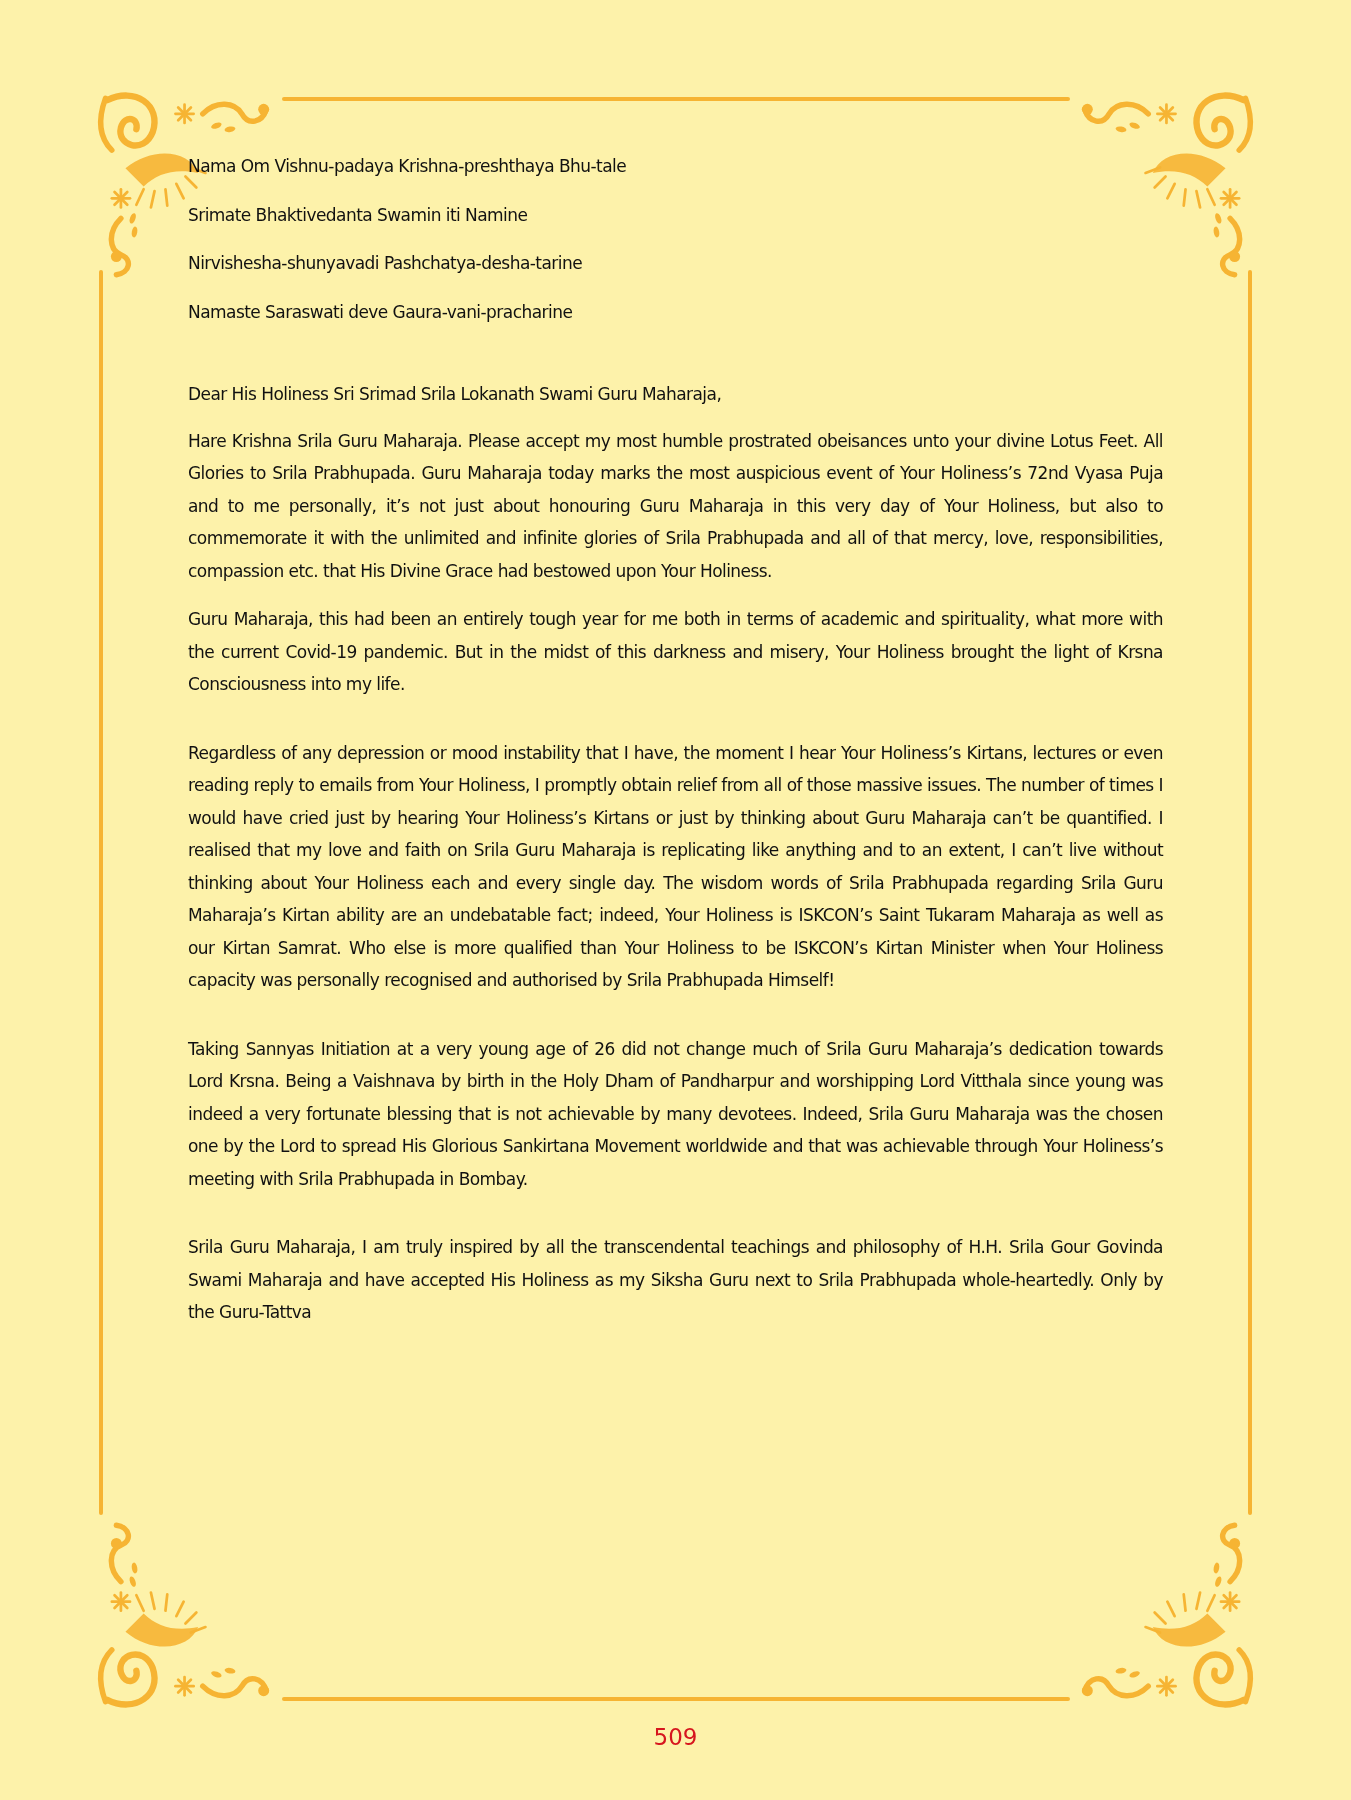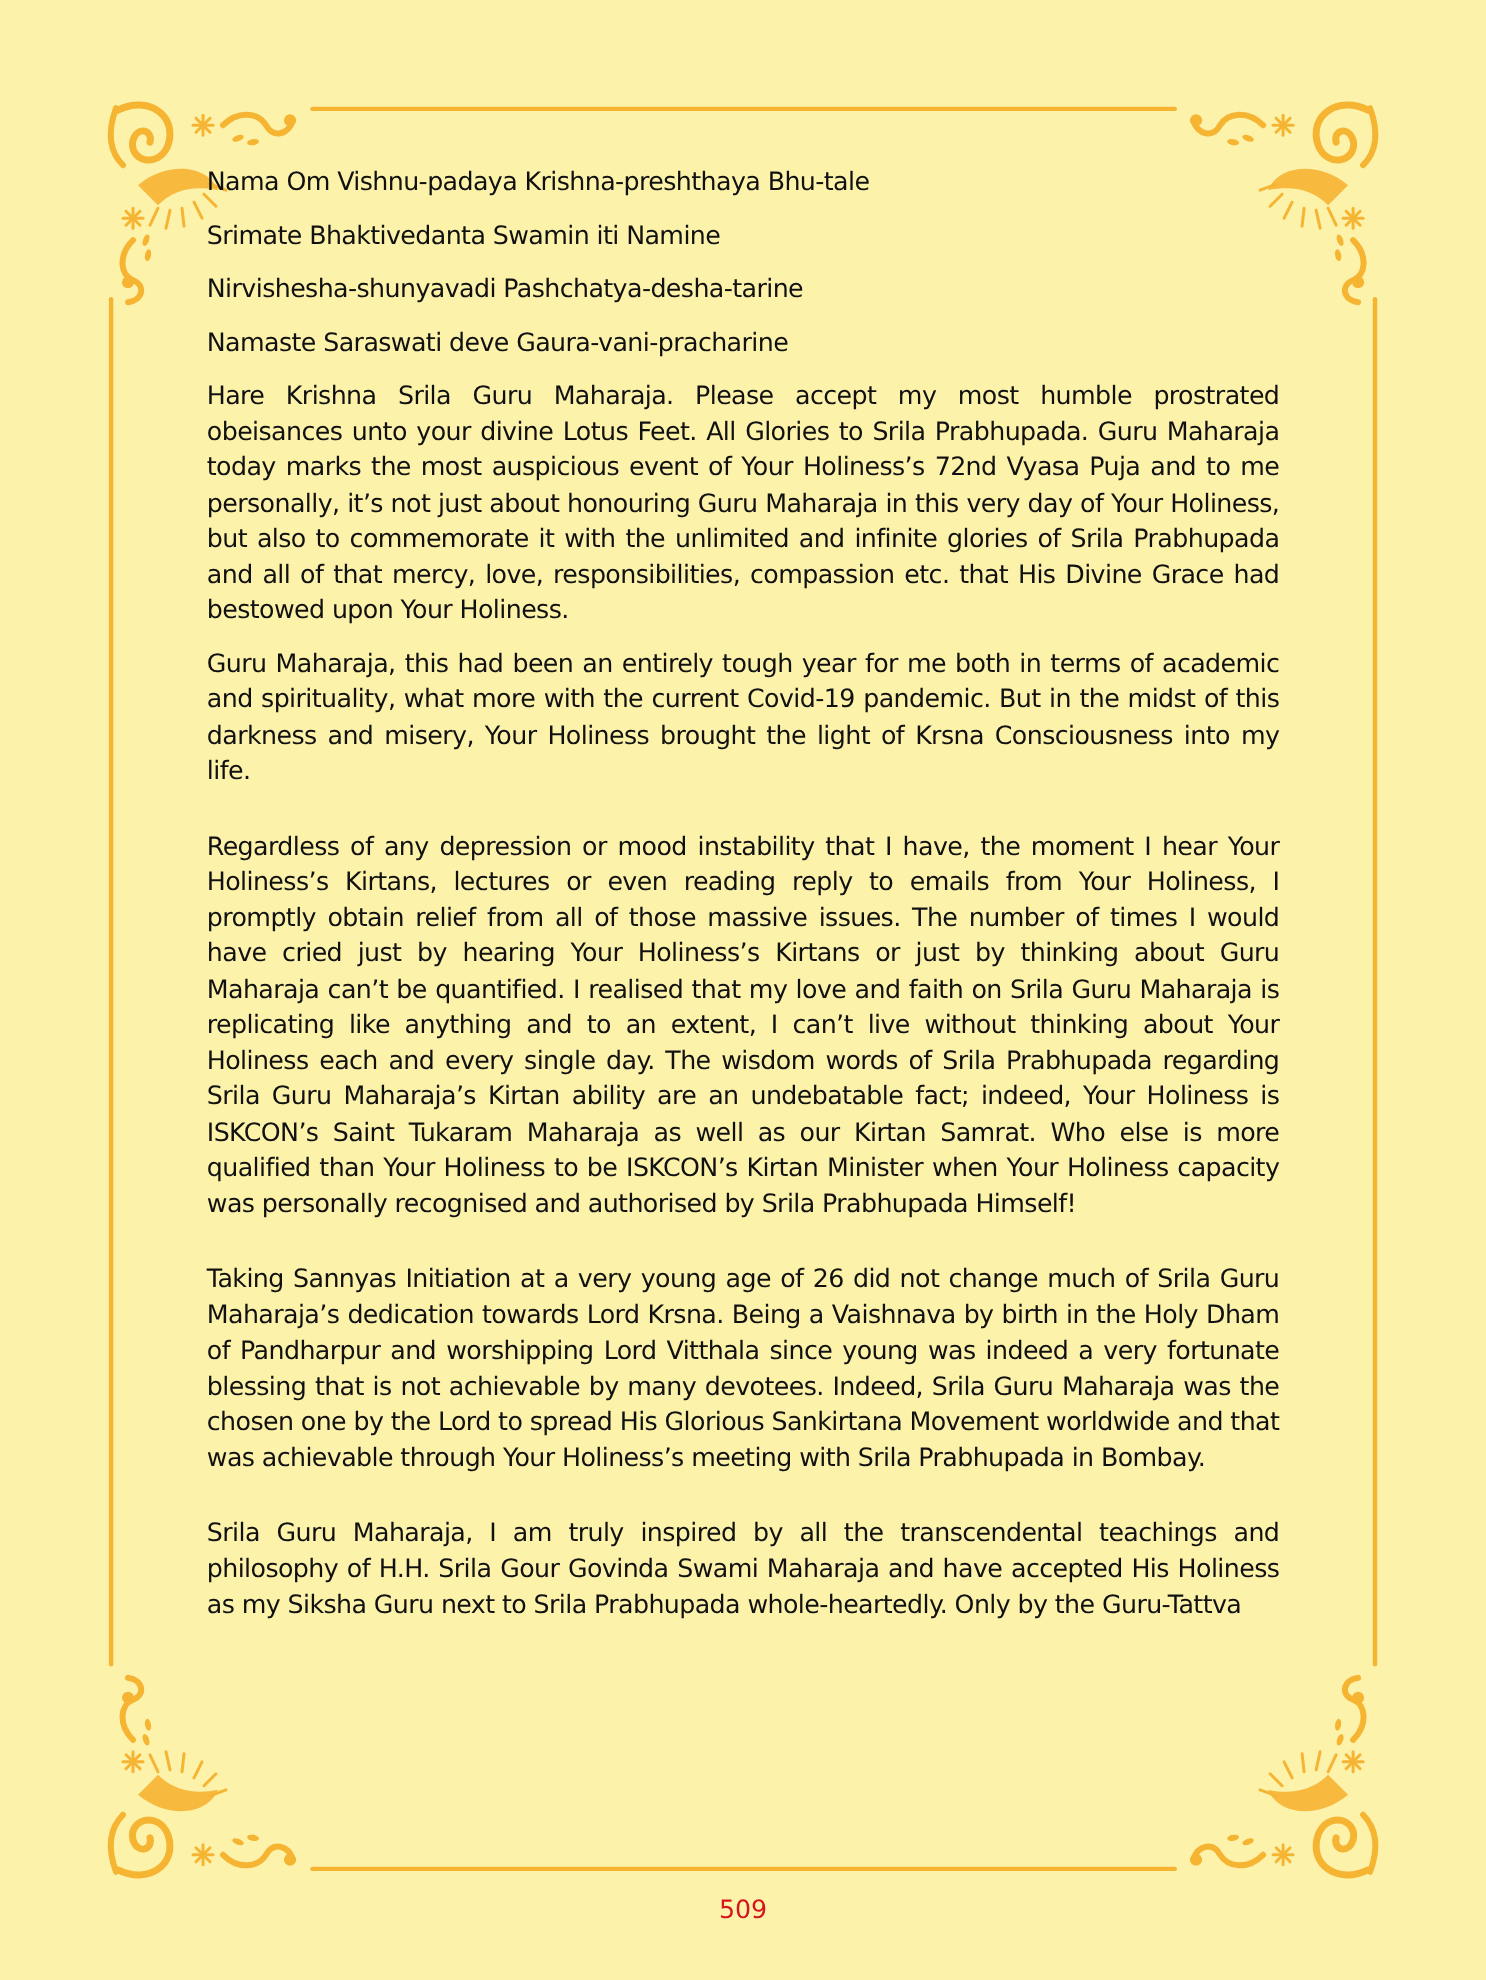--- a/index.html
+++ b/index.html
@@ -12,21 +12,21 @@
   }
   .page { position: absolute; left: 0; top: 0; width: 1351px; height: 1800px; }
   .rule-h { position: absolute; height: 4px; background: #f6b433; border-radius: 2px; }
   .rule-v { position: absolute; width: 4px; background: #f6b433; border-radius: 2px; }
   .corner { position: absolute; width: 200px; height: 200px; }
   .corner svg { width: 100%; height: 100%; }
   .content {
     position: absolute;
     left: 188px; top: 150px; width: 975px;
     color: #111;
-    font-size: 23px;
+    font-size: 17px;
     line-height: 32.5px;
     letter-spacing: -0.55px;
   }
   .verse { margin: 0 0 16px 0; }
   .salutation { margin: 50px 0 14px 0; }
   .para { margin: 0 0 16px 0; text-align: justify; }
   .para.gap { margin-top: 36px; }
   .page-number {
     position: absolute; left: 0; width: 1351px; top: 1724px;
     text-align: center; color: #d6161e; font-size: 23px;
@@ -108,20 +108,21 @@
         </g>
       </svg>
   </div>
 
   <div class="content">
     <div class="verse">Nama Om Vishnu-padaya Krishna-preshthaya Bhu-tale</div>
     <div class="verse">Srimate Bhaktivedanta Swamin iti Namine</div>
     <div class="verse">Nirvishesha-shunyavadi Pashchatya-desha-tarine</div>
     <div class="verse">Namaste Saraswati deve Gaura-vani-pracharine</div>
 
+    <div class="salutation">Dear His Holiness Sri Srimad Srila Lokanath Swami Guru Maharaja,</div>
 
     <p class="para">Hare Krishna Srila Guru Maharaja. Please accept my most humble prostrated obeisances unto your divine Lotus Feet. All Glories to Srila Prabhupada.  Guru Maharaja today marks the most auspicious event of Your Holiness’s 72nd Vyasa Puja and to me personally, it’s not just about honouring Guru Maharaja in this very day of Your Holiness, but also to commemorate it with the unlimited and infinite glories of Srila Prabhupada and all of that mercy, love, responsibilities, compassion etc. that His Divine Grace had bestowed upon Your Holiness.</p>
     <p class="para">Guru Maharaja, this had been an entirely tough year for me both in terms of academic and spirituality, what more with the current Covid-19 pandemic. But in the midst of this darkness and misery, Your Holiness brought the light of Krsna Consciousness into my life.</p>
     <p class="para gap">Regardless of any depression or mood instability that I have, the moment I hear Your Holiness’s Kirtans, lectures or even reading reply to emails from Your Holiness, I promptly obtain relief from all of those massive issues. The number of times I would have cried just by hearing Your Holiness’s Kirtans or just by thinking about Guru Maharaja can’t be quantified. I realised that my love and faith on Srila Guru Maharaja is replicating like anything and to an extent, I can’t live without thinking about Your Holiness each and every single day. The wisdom words of Srila Prabhupada regarding Srila Guru Maharaja’s Kirtan ability are an undebatable fact; indeed, Your Holiness is ISKCON’s Saint Tukaram Maharaja as well as our Kirtan Samrat. Who else is more qualified than Your Holiness to be ISKCON’s Kirtan Minister when Your Holiness capacity was personally recognised and authorised by Srila Prabhupada Himself!</p>
     <p class="para gap">Taking Sannyas Initiation at a very young age of 26 did not change much of Srila Guru Maharaja’s dedication towards Lord Krsna. Being a Vaishnava by birth in the Holy Dham of Pandharpur and worshipping Lord Vitthala since young was indeed a very fortunate blessing that is not achievable by many devotees. Indeed, Srila Guru Maharaja was the chosen one by the Lord to spread His Glorious Sankirtana Movement worldwide and that was achievable through Your Holiness’s meeting with Srila Prabhupada in Bombay.</p>
     <p class="para gap">Srila Guru Maharaja, I am truly inspired by all the transcendental teachings and philosophy of H.H. Srila Gour Govinda Swami Maharaja and have accepted His Holiness as my Siksha Guru next to Srila Prabhupada whole-heartedly. Only by the Guru-Tattva</p>
   </div>
 
   <div class="page-number">509</div>
 </div>

